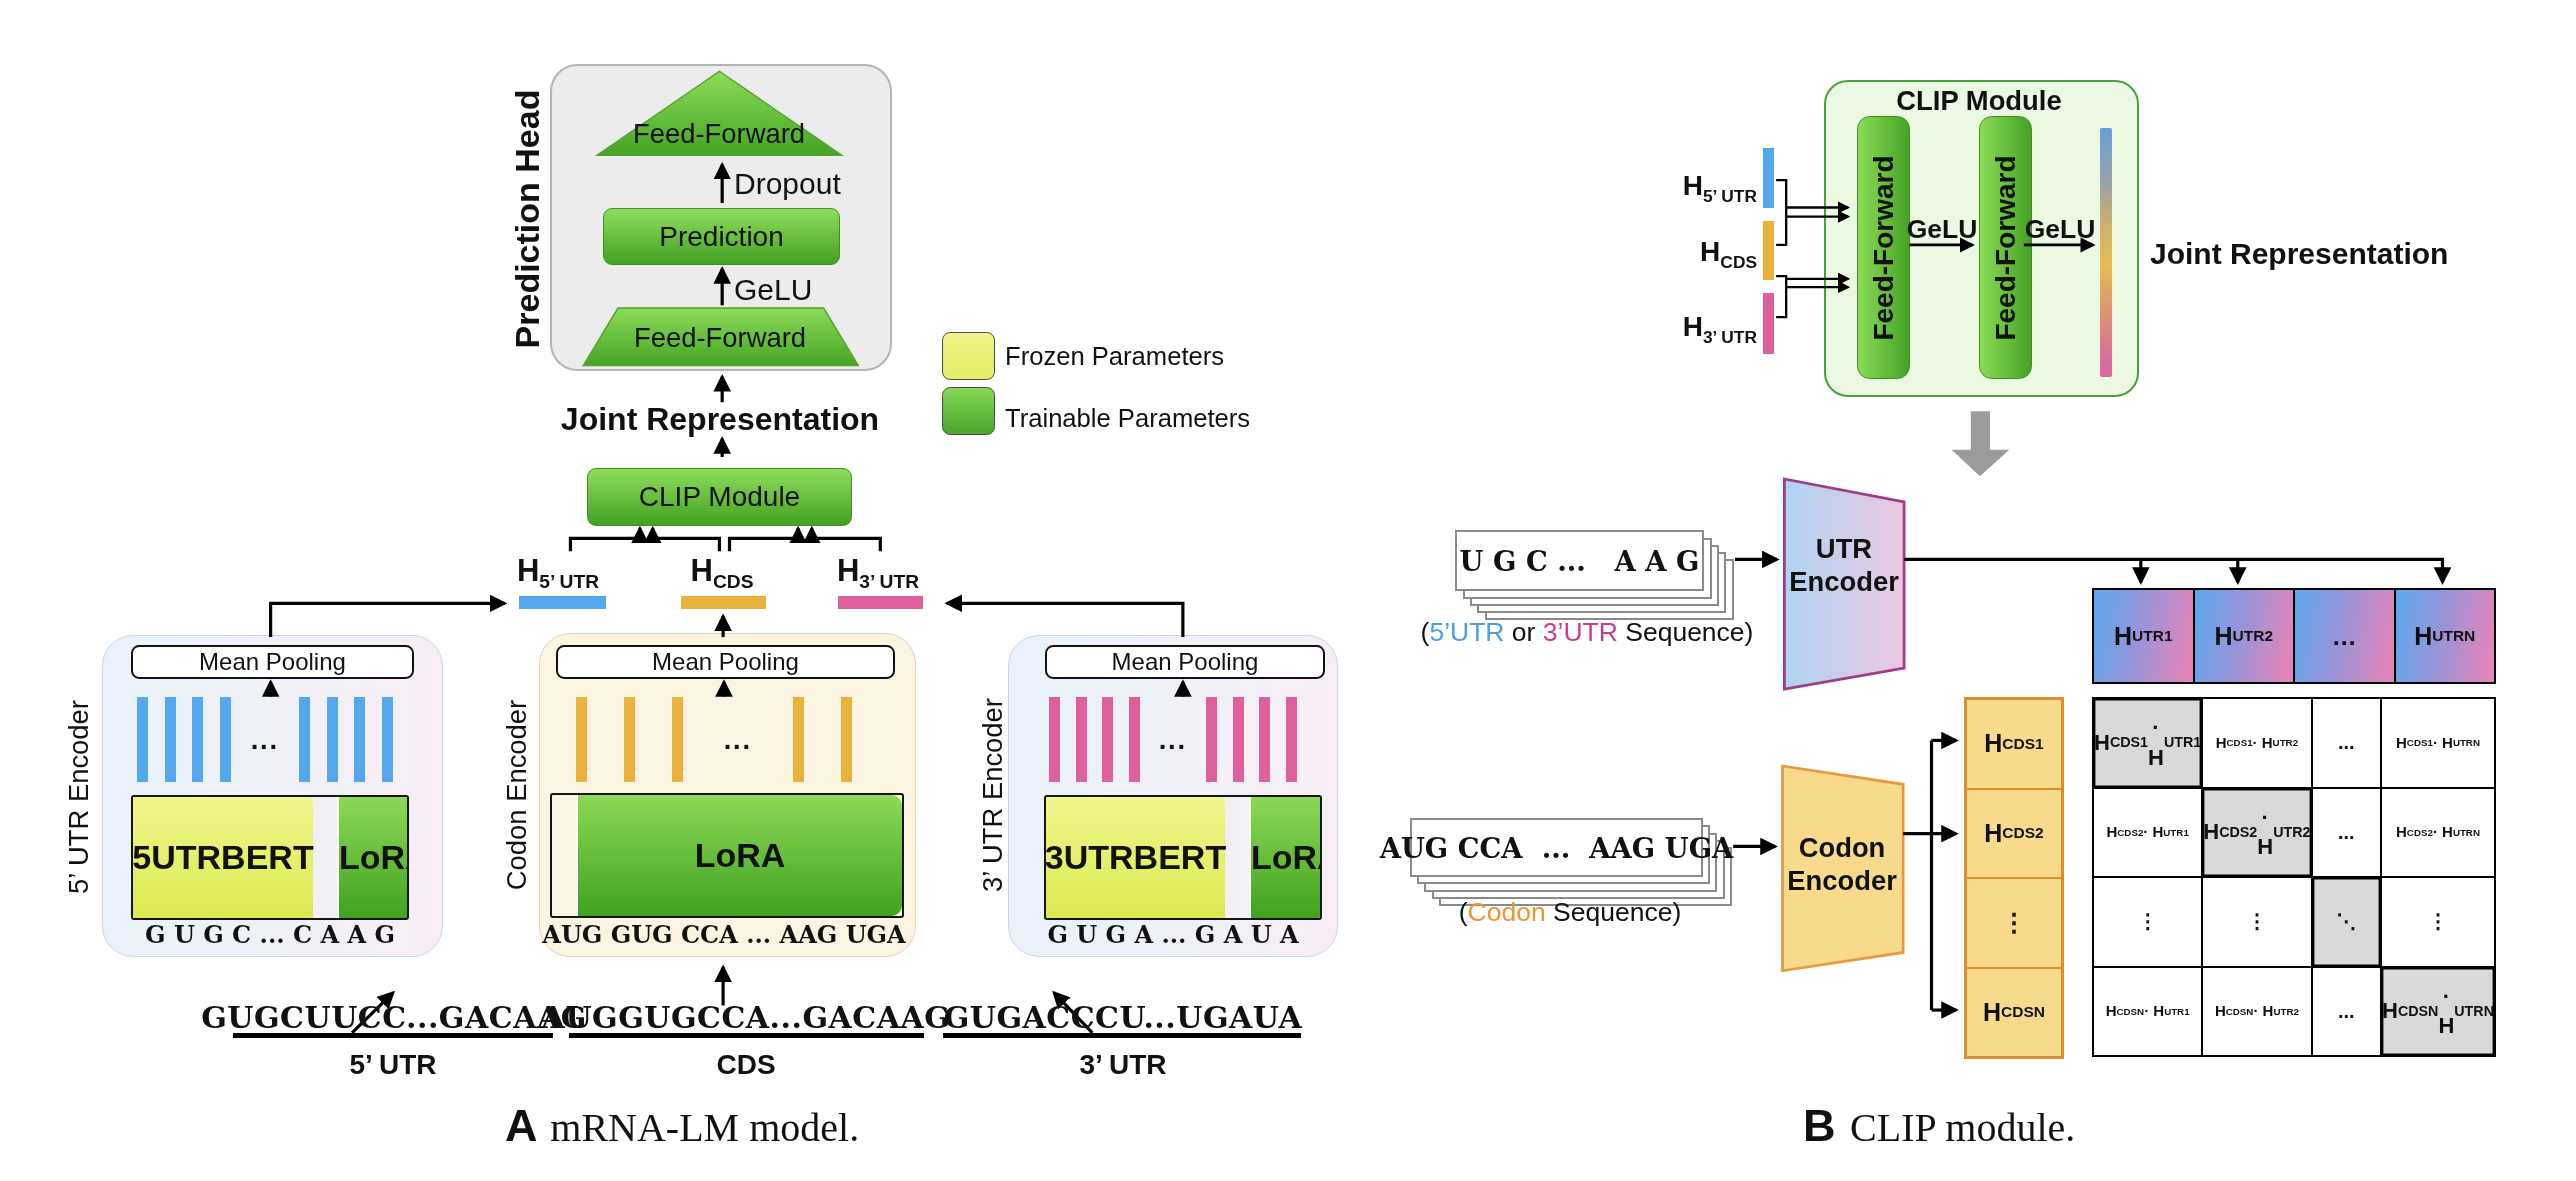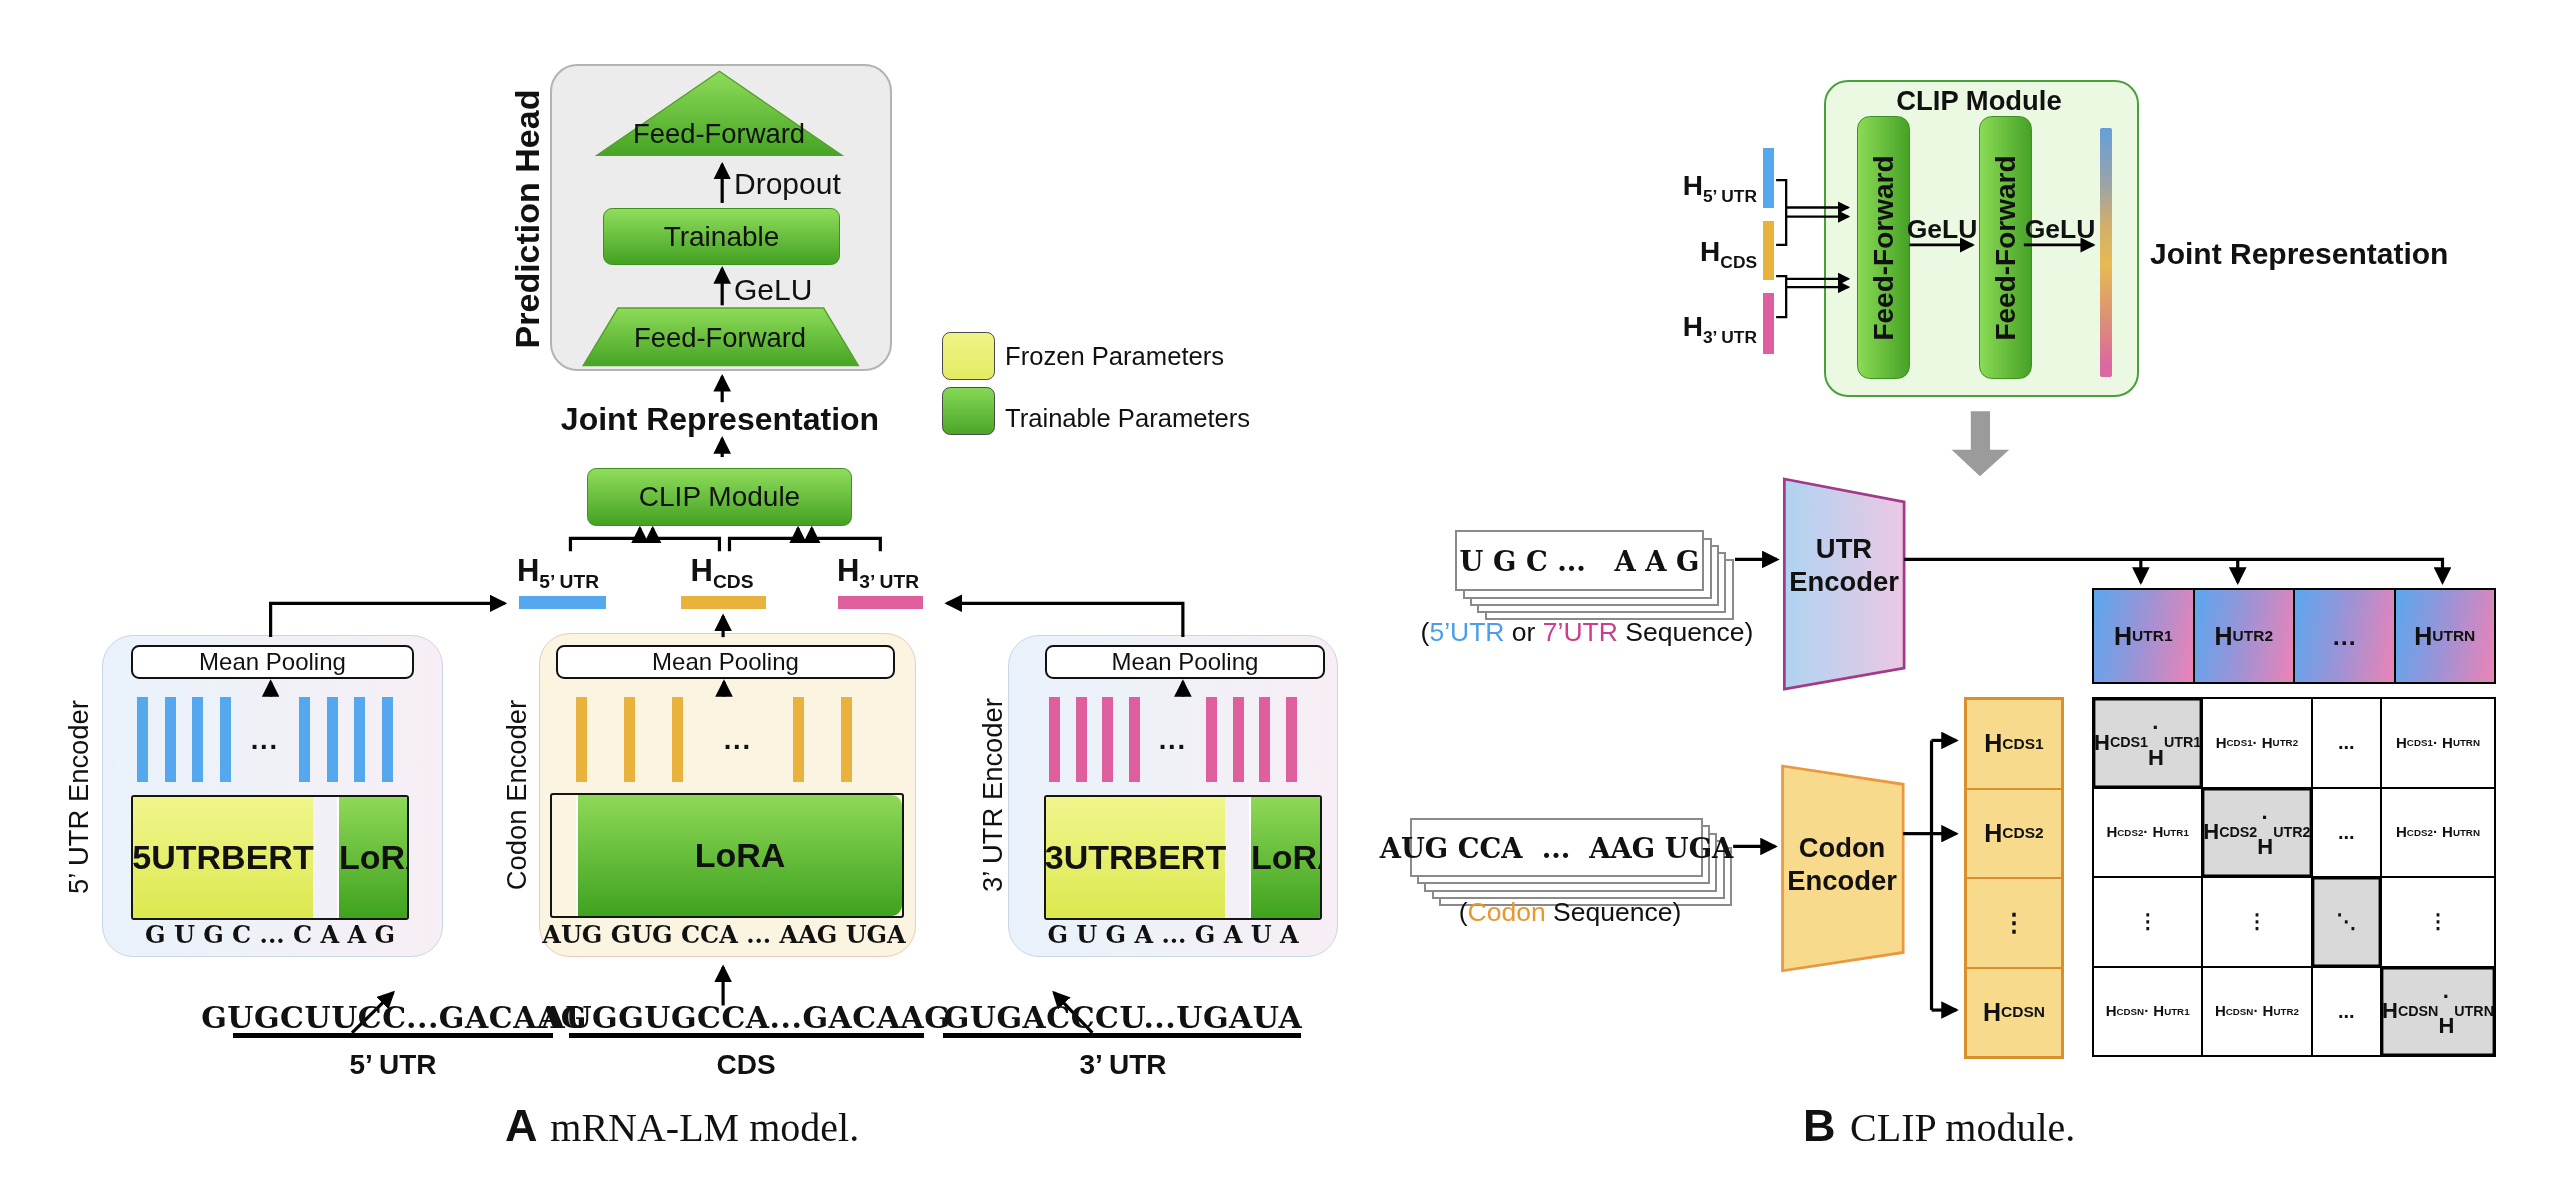--- a/index.html
+++ b/index.html
@@ -74,21 +74,21 @@
 </head>
 <body>
 
 <div class="canvas">
 
   <div class="vlabel bold" style="left:527px;top:219px;font-size:34px;">Prediction Head</div>
 
   <div class="abs grayframe" style="left:550px;top:64px;width:338px;height:303px;"></div>
 
   <div class="abs gbox" style="left:603px;top:208px;width:235px;height:55px;font-size:28px;z-index:5;">
-    <span>Trainable</span>
+    <span>Prediction</span>
   </div>
 
   <div class="abs ctr lbl" style="left:719px;top:134px;font-size:27.4px;">Feed-Forward</div>
   <div class="abs ctr lbl" style="left:720px;top:338px;font-size:27.4px;">Feed-Forward</div>
   <div class="abs lbl smallnote" style="left:734px;top:167px;">Dropout</div>
   <div class="abs lbl smallnote" style="left:734px;top:273px;">GeLU</div>
 
   <div class="abs ctr bold lbl nowrap" style="left:720px;top:419px;font-size:32px;">Joint Representation</div>
 
   <div class="abs gbox" style="left:587px;top:468px;width:263px;height:56px;font-size:28px;z-index:5;">
@@ -221,21 +221,21 @@
   <div class="stack">
     <div class="card" style="left:1485px;top:559px;width:245px;height:57px;"></div>
     <div class="card" style="left:1477px;top:552px;width:245px;height:57px;"></div>
     <div class="card" style="left:1470px;top:545px;width:245px;height:57px;"></div>
     <div class="card" style="left:1463px;top:538px;width:245px;height:57px;"></div>
     <div class="card" style="left:1455px;top:530px;width:245px;height:57px;display:flex;align-items:center;justify-content:center;">
       <span class="cardtxt">U G C ...   A A G</span>
     </div>
   </div>
   <div class="abs ctr scap" style="left:1587px;top:632px;">
-    <span>(</span><span style="color:#4a9fe8;">5’UTR</span><span> or </span><span style="color:#cc3d8f;">7’UTR</span><span> Sequence)</span>
+    <span>(</span><span style="color:#4a9fe8;">5’UTR</span><span> or </span><span style="color:#cc3d8f;">3’UTR</span><span> Sequence)</span>
   </div>
 
   <div class="abs ctr trz-txt" style="left:1844px;top:549px;">UTR</div>
   <div class="abs ctr trz-txt" style="left:1844px;top:582px;">Encoder</div>
 
   <div class="stack">
     <div class="card" style="left:1439px;top:847px;width:289px;height:55px;"></div>
     <div class="card" style="left:1432px;top:840px;width:289px;height:55px;"></div>
     <div class="card" style="left:1424px;top:833px;width:289px;height:55px;"></div>
     <div class="card" style="left:1417px;top:825px;width:289px;height:55px;"></div>

